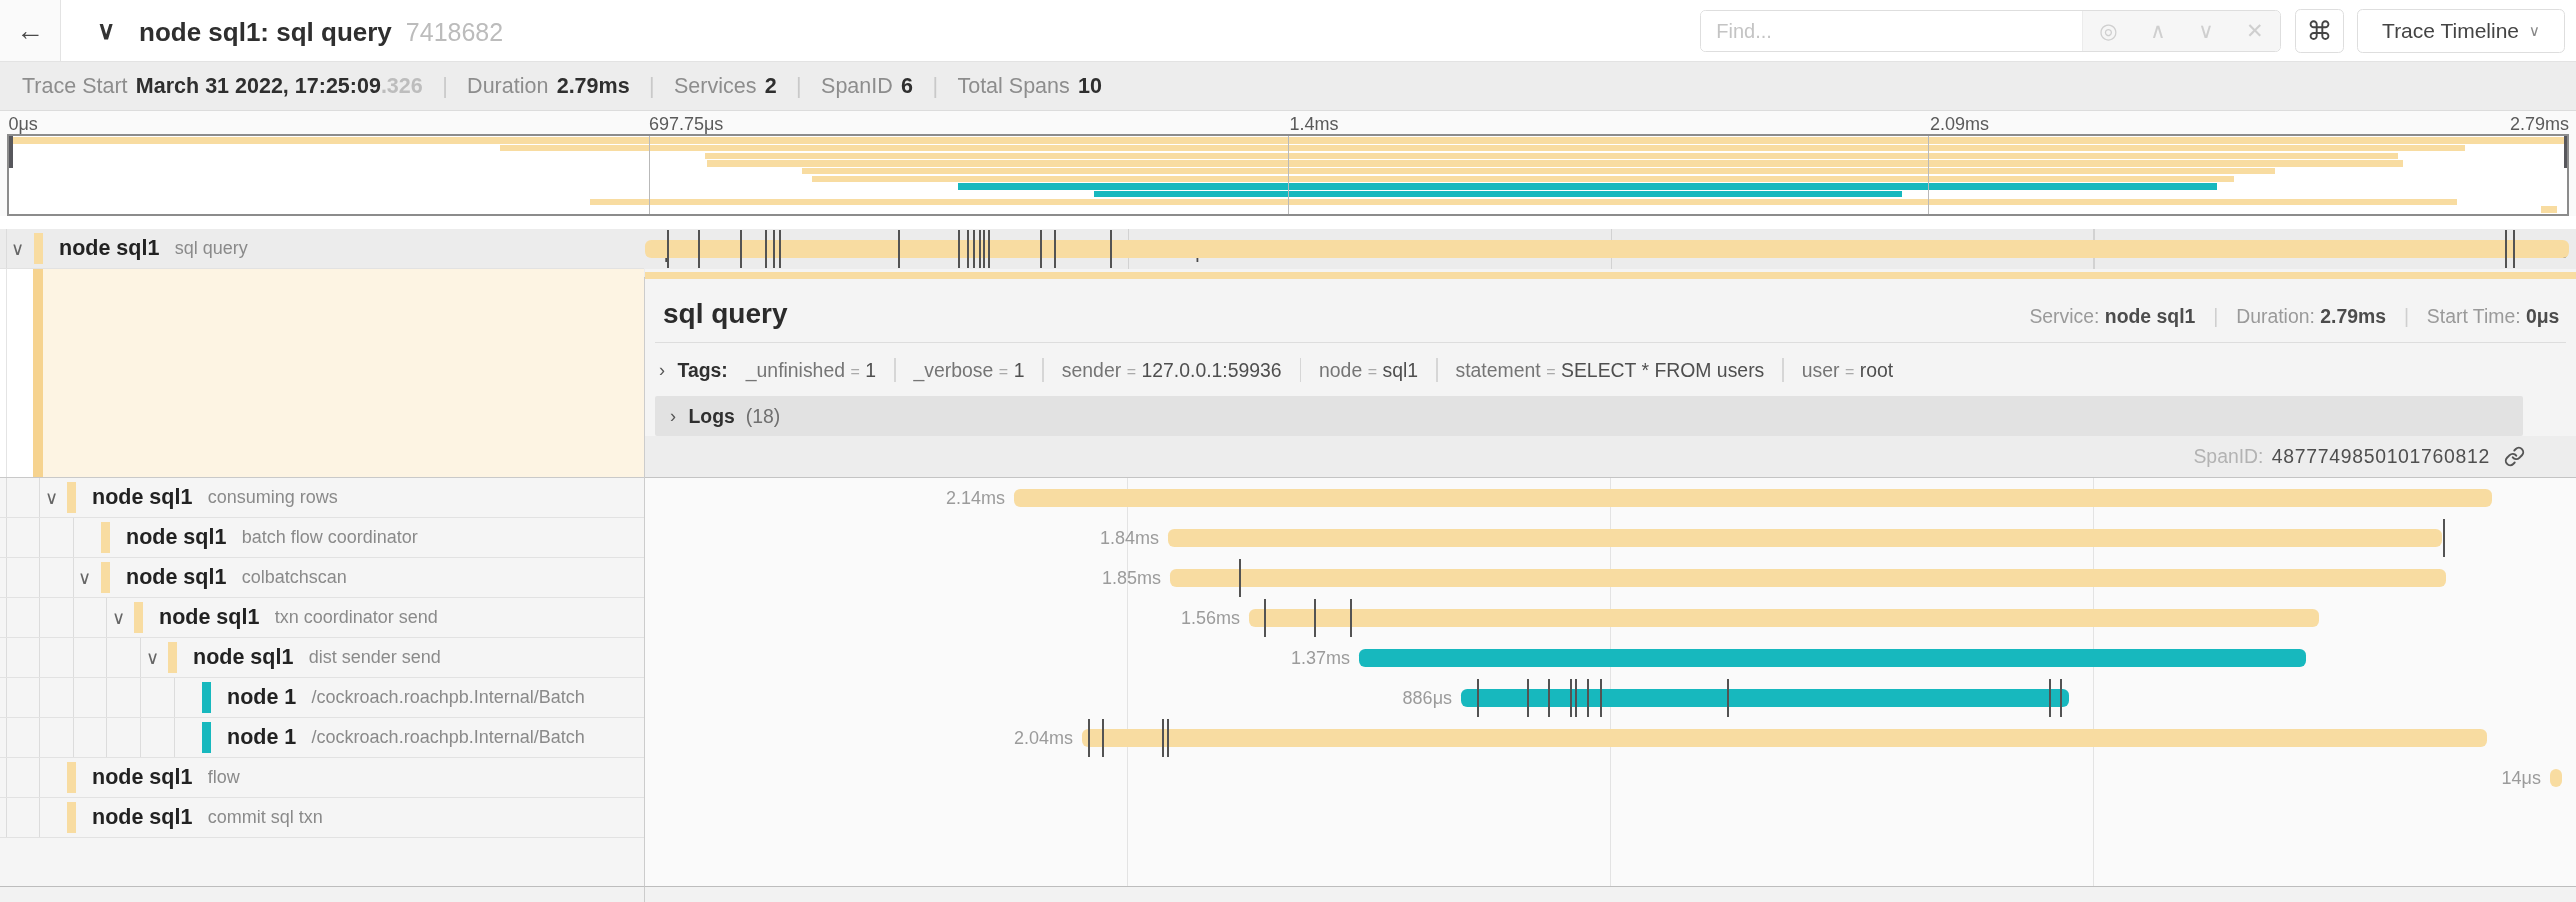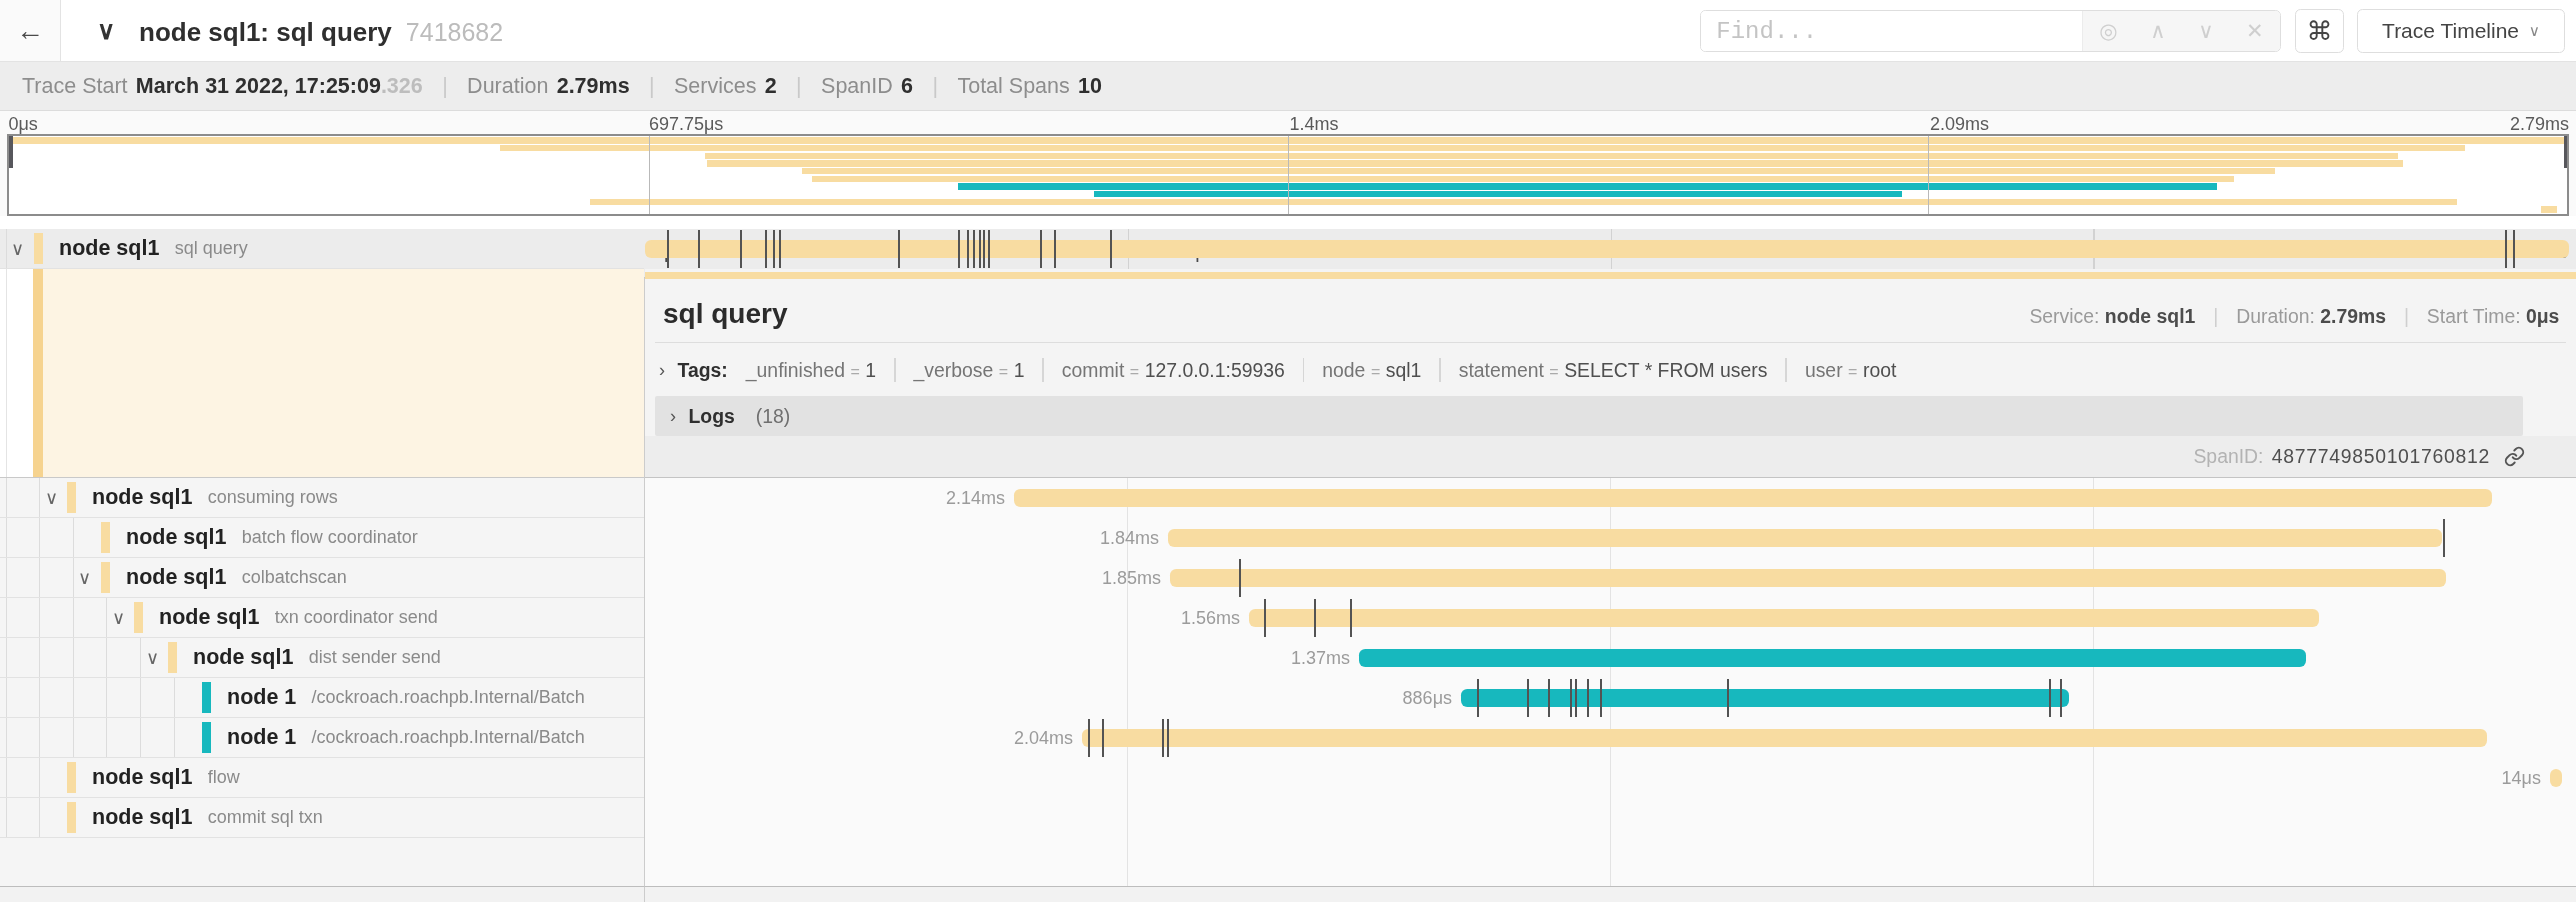--- a/index.html
+++ b/index.html
@@ -12,22 +12,22 @@
   #back-zone { position:absolute; left:0; top:0; width:61px; height:61px; background:#fafafa;
     border-right:1.4px solid #e3e3e3; display:flex; align-items:center; justify-content:center;
     font-size:28px; color:#4a4a4a; cursor:pointer; }
   #title-chevron { position:absolute; left:97px; top:0; height:61px; display:flex; align-items:center;
     font-size:25px; font-weight:bold; color:#333; }
   #page-title { position:absolute; left:139px; top:0; height:61px; display:flex; align-items:baseline; padding-top:16.6px; }
   #page-title .t { font-size:26px; font-weight:bold; color:#2f2f2f; }
   #page-title .id { font-size:25px; color:#bcbcbc; margin-left:14px; }
   #find-box { position:absolute; left:1700px; top:10.4px; width:581px; height:42px;
     border:1.4px solid #dedede; border-radius:5.5px; background:#fff; display:flex; overflow:hidden; }
-  #find-input { flex:1; border:none; outline:none; font-size:24px; color:#555; padding:0 15.3px;
-    font-family:Liberation Mono, monospace; background:#fff; }
+  #find-input { flex:1; border:none; outline:none; font-size:20px; color:#555; padding:0 15.3px;
+    font-family:Liberation Sans, sans-serif; background:#fff; }
   #find-input::placeholder { color:#c4c4c4; }
   #find-btns { width:198px; background:#f6f6f6; border-left:1.4px solid #ececec; display:flex;
     align-items:center; justify-content:space-around; color:#cfcfcf; font-size:21px; }
   #find-btns span { cursor:pointer; }
   #kbd-btn { position:absolute; left:2295px; top:9px; width:49px; height:44px; border:1.4px solid #dedede;
     border-radius:5.5px; background:#fff; display:flex; align-items:center; justify-content:center;
     font-size:26px; color:#444; cursor:pointer; }
   #view-btn { position:absolute; left:2357px; top:9px; width:208px; height:44px; border:1.4px solid #dedede;
     border-radius:5.5px; background:#fff; display:flex; align-items:center; justify-content:center;
     font-size:21px; color:#444; cursor:pointer; }
@@ -112,21 +112,21 @@
     align-items:center; font-size:19.4px; cursor:pointer; }
   #tags-row .chev, #logs-row .chev { color:#555; font-size:18px; margin-right:12.5px; }
   #tags-row .hd { font-weight:bold; color:#2f2f2f; margin-right:18px; }
   .tagitem { display:flex; align-items:baseline; white-space:nowrap; }
   .tagitem .k { color:#757575; }
   .tagitem .eq { color:#aaa; font-size:16px; margin:0 5.5px; }
   .tagitem .v { color:#4f4f4f; }
   .tagsep { width:1.4px; height:23.6px; background:#d6d6d6; margin:0 18px; align-self:center; }
   #logs-row { position:absolute; left:9.7px; right:53px; top:127px; height:40px; background:#e2e2e2;
     display:flex; align-items:center; padding-left:15.3px; font-size:19.4px; border-radius:2.1px; cursor:pointer; }
-  #logs-row .hd { font-weight:bold; color:#2f2f2f; margin-right:21px; }
+  #logs-row .hd { font-weight:bold; color:#2f2f2f; margin-right:11px; }
   #logs-row .cnt { color:#6f6f6f; }
   #spanid-row { position:absolute; left:0; right:0; top:167px; bottom:0; background:#ededed;
     display:flex; align-items:center; justify-content:flex-end; padding-right:51px; font-size:19.4px; }
   #spanid-row .lbl { color:#b3b3b3; margin-right:8.3px; }
   #spanid-row .val { color:#4f4f4f; letter-spacing:0.7px; }
   #link-icon { margin-left:14px; cursor:pointer; display:flex; align-items:center; }
 
   #bottom-strip { position:absolute; left:0; right:0; bottom:0; height:17.3px; background:#f2f2f2;
     border-top:1.4px solid #bdbdbd; }
   #bottom-strip-l { position:absolute; left:0; bottom:0; width:645px; height:17.3px; background:#f2f2f2;
@@ -420,21 +420,21 @@
               <span class="v">1</span>
             </span>
             <span class="tagsep"></span>
             <span class="tagitem">
               <span class="k">_verbose</span>
               <span class="eq">=</span>
               <span class="v">1</span>
             </span>
             <span class="tagsep"></span>
             <span class="tagitem">
-              <span class="k">commit</span>
+              <span class="k">sender</span>
               <span class="eq">=</span>
               <span class="v">127.0.0.1:59936</span>
             </span>
             <span class="tagsep"></span>
             <span class="tagitem">
               <span class="k">node</span>
               <span class="eq">=</span>
               <span class="v">sql1</span>
             </span>
             <span class="tagsep"></span>

